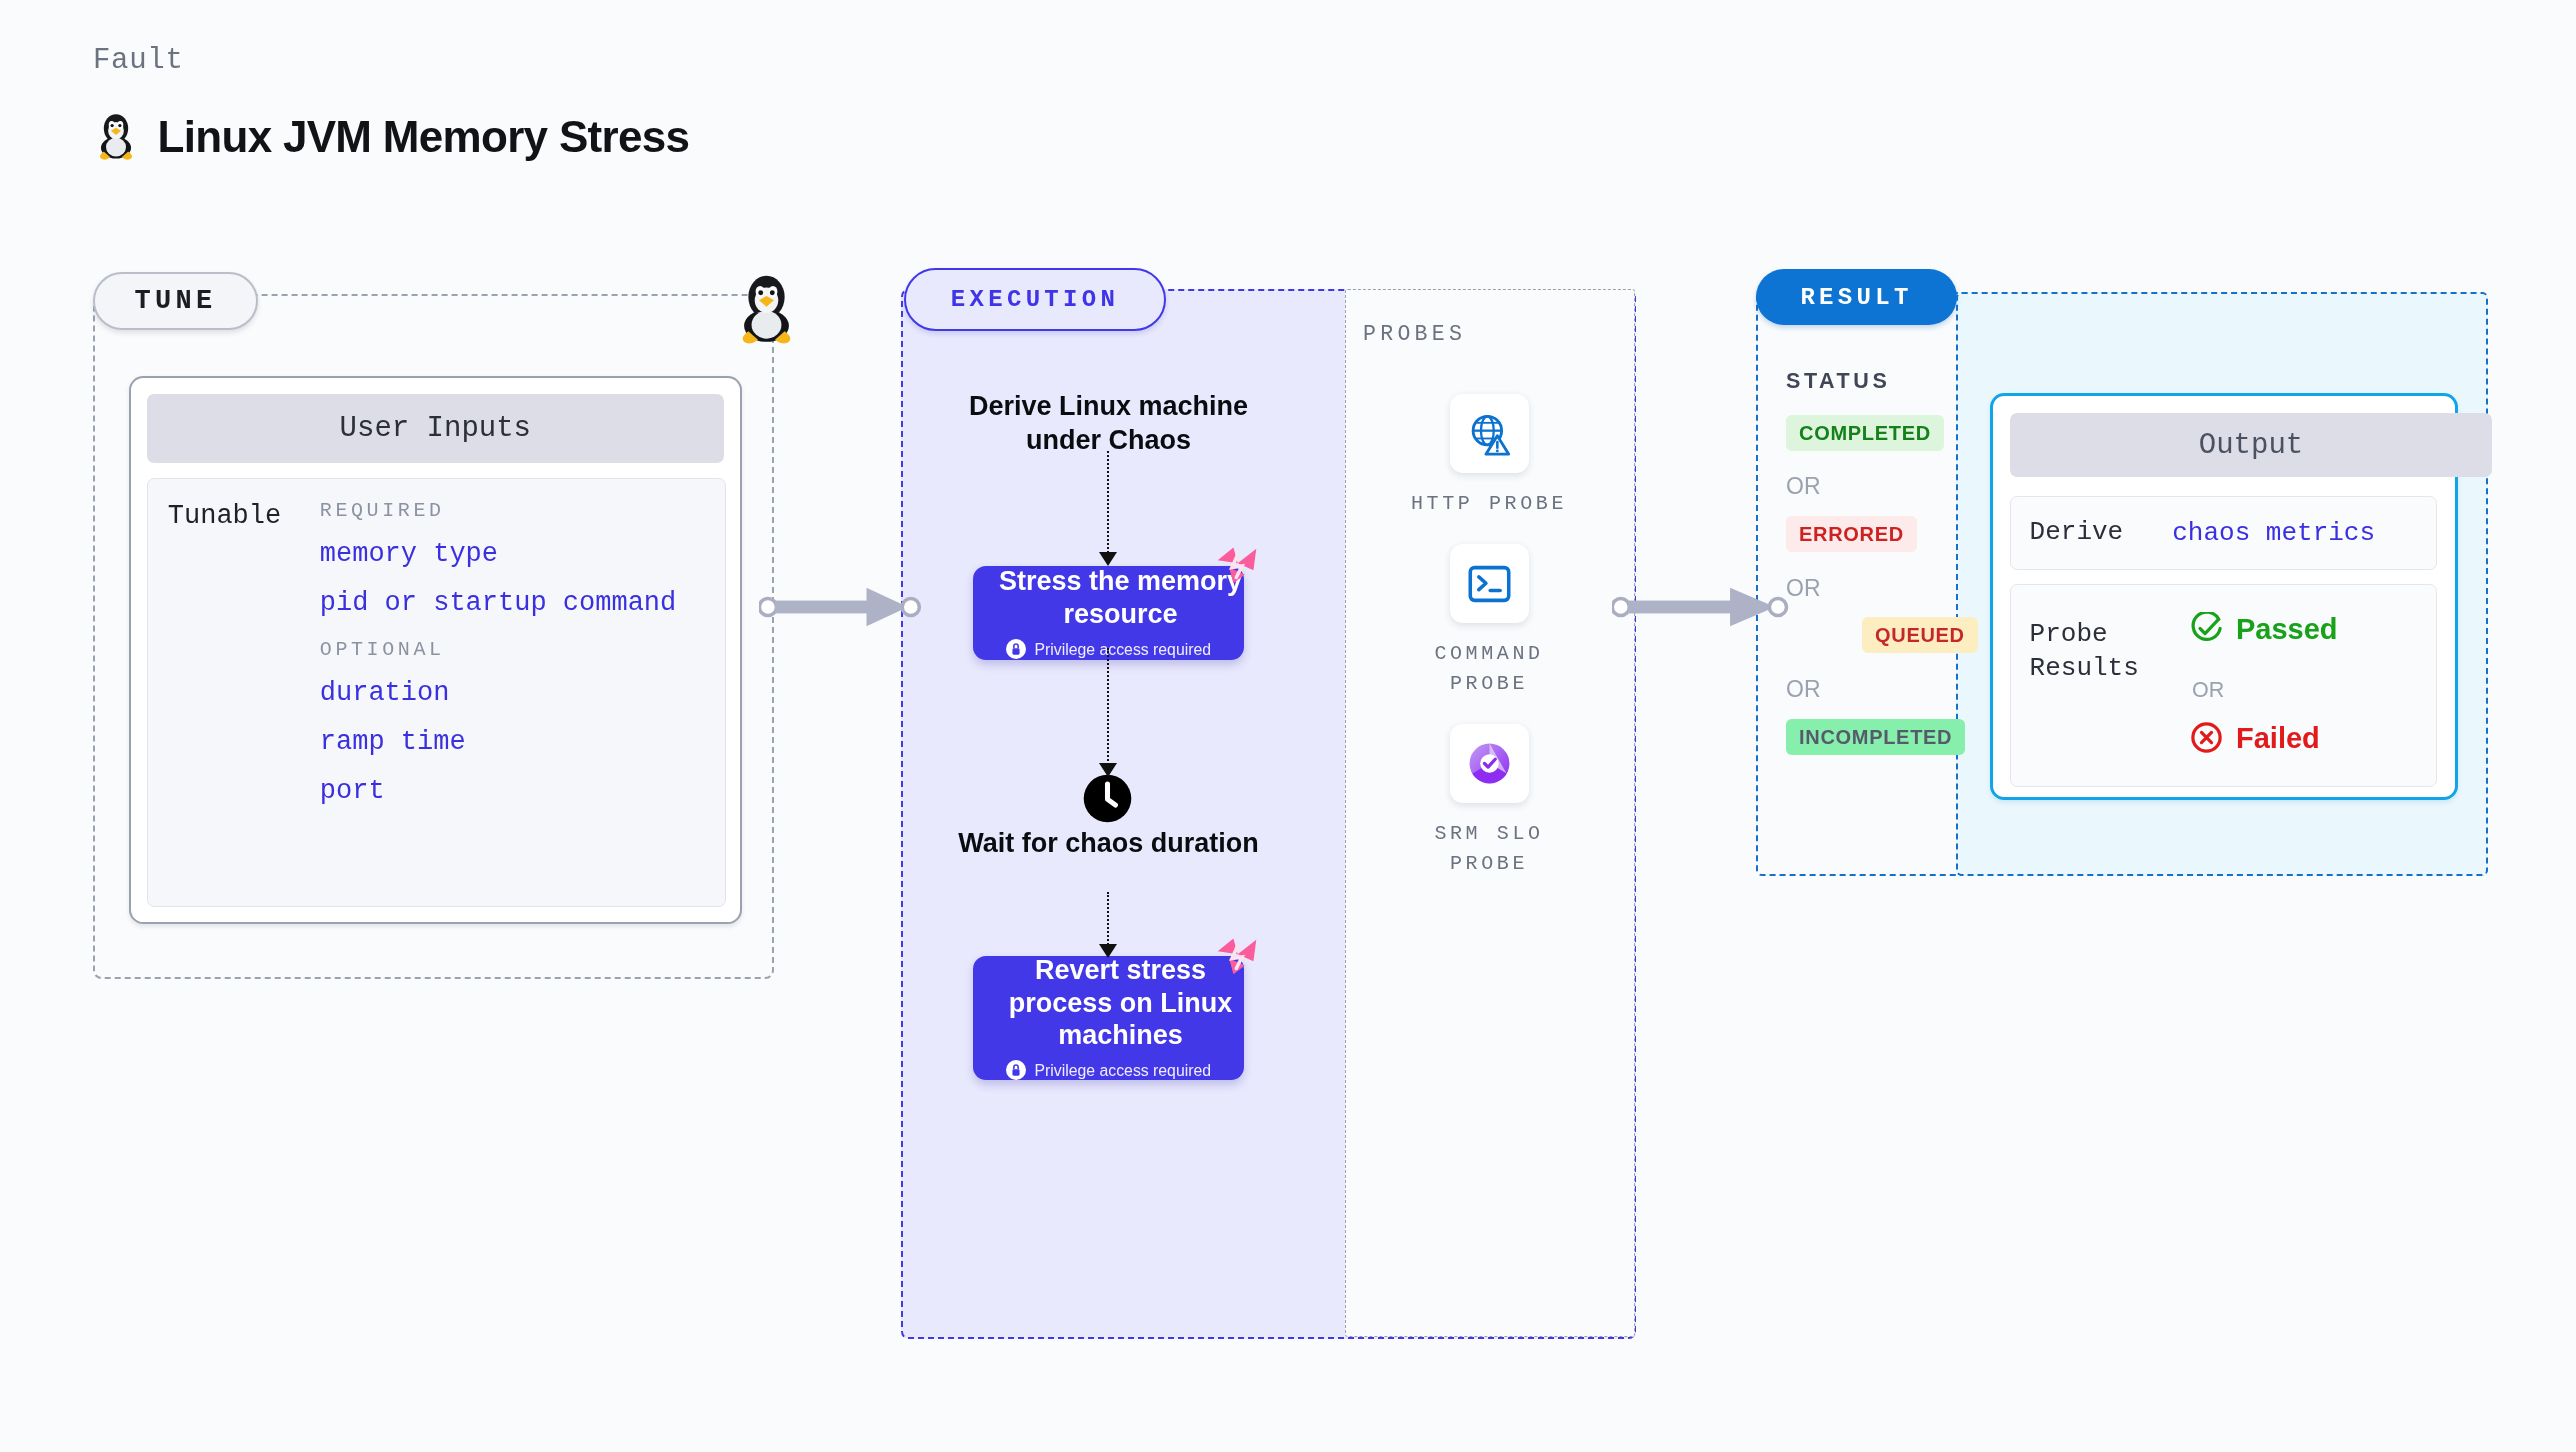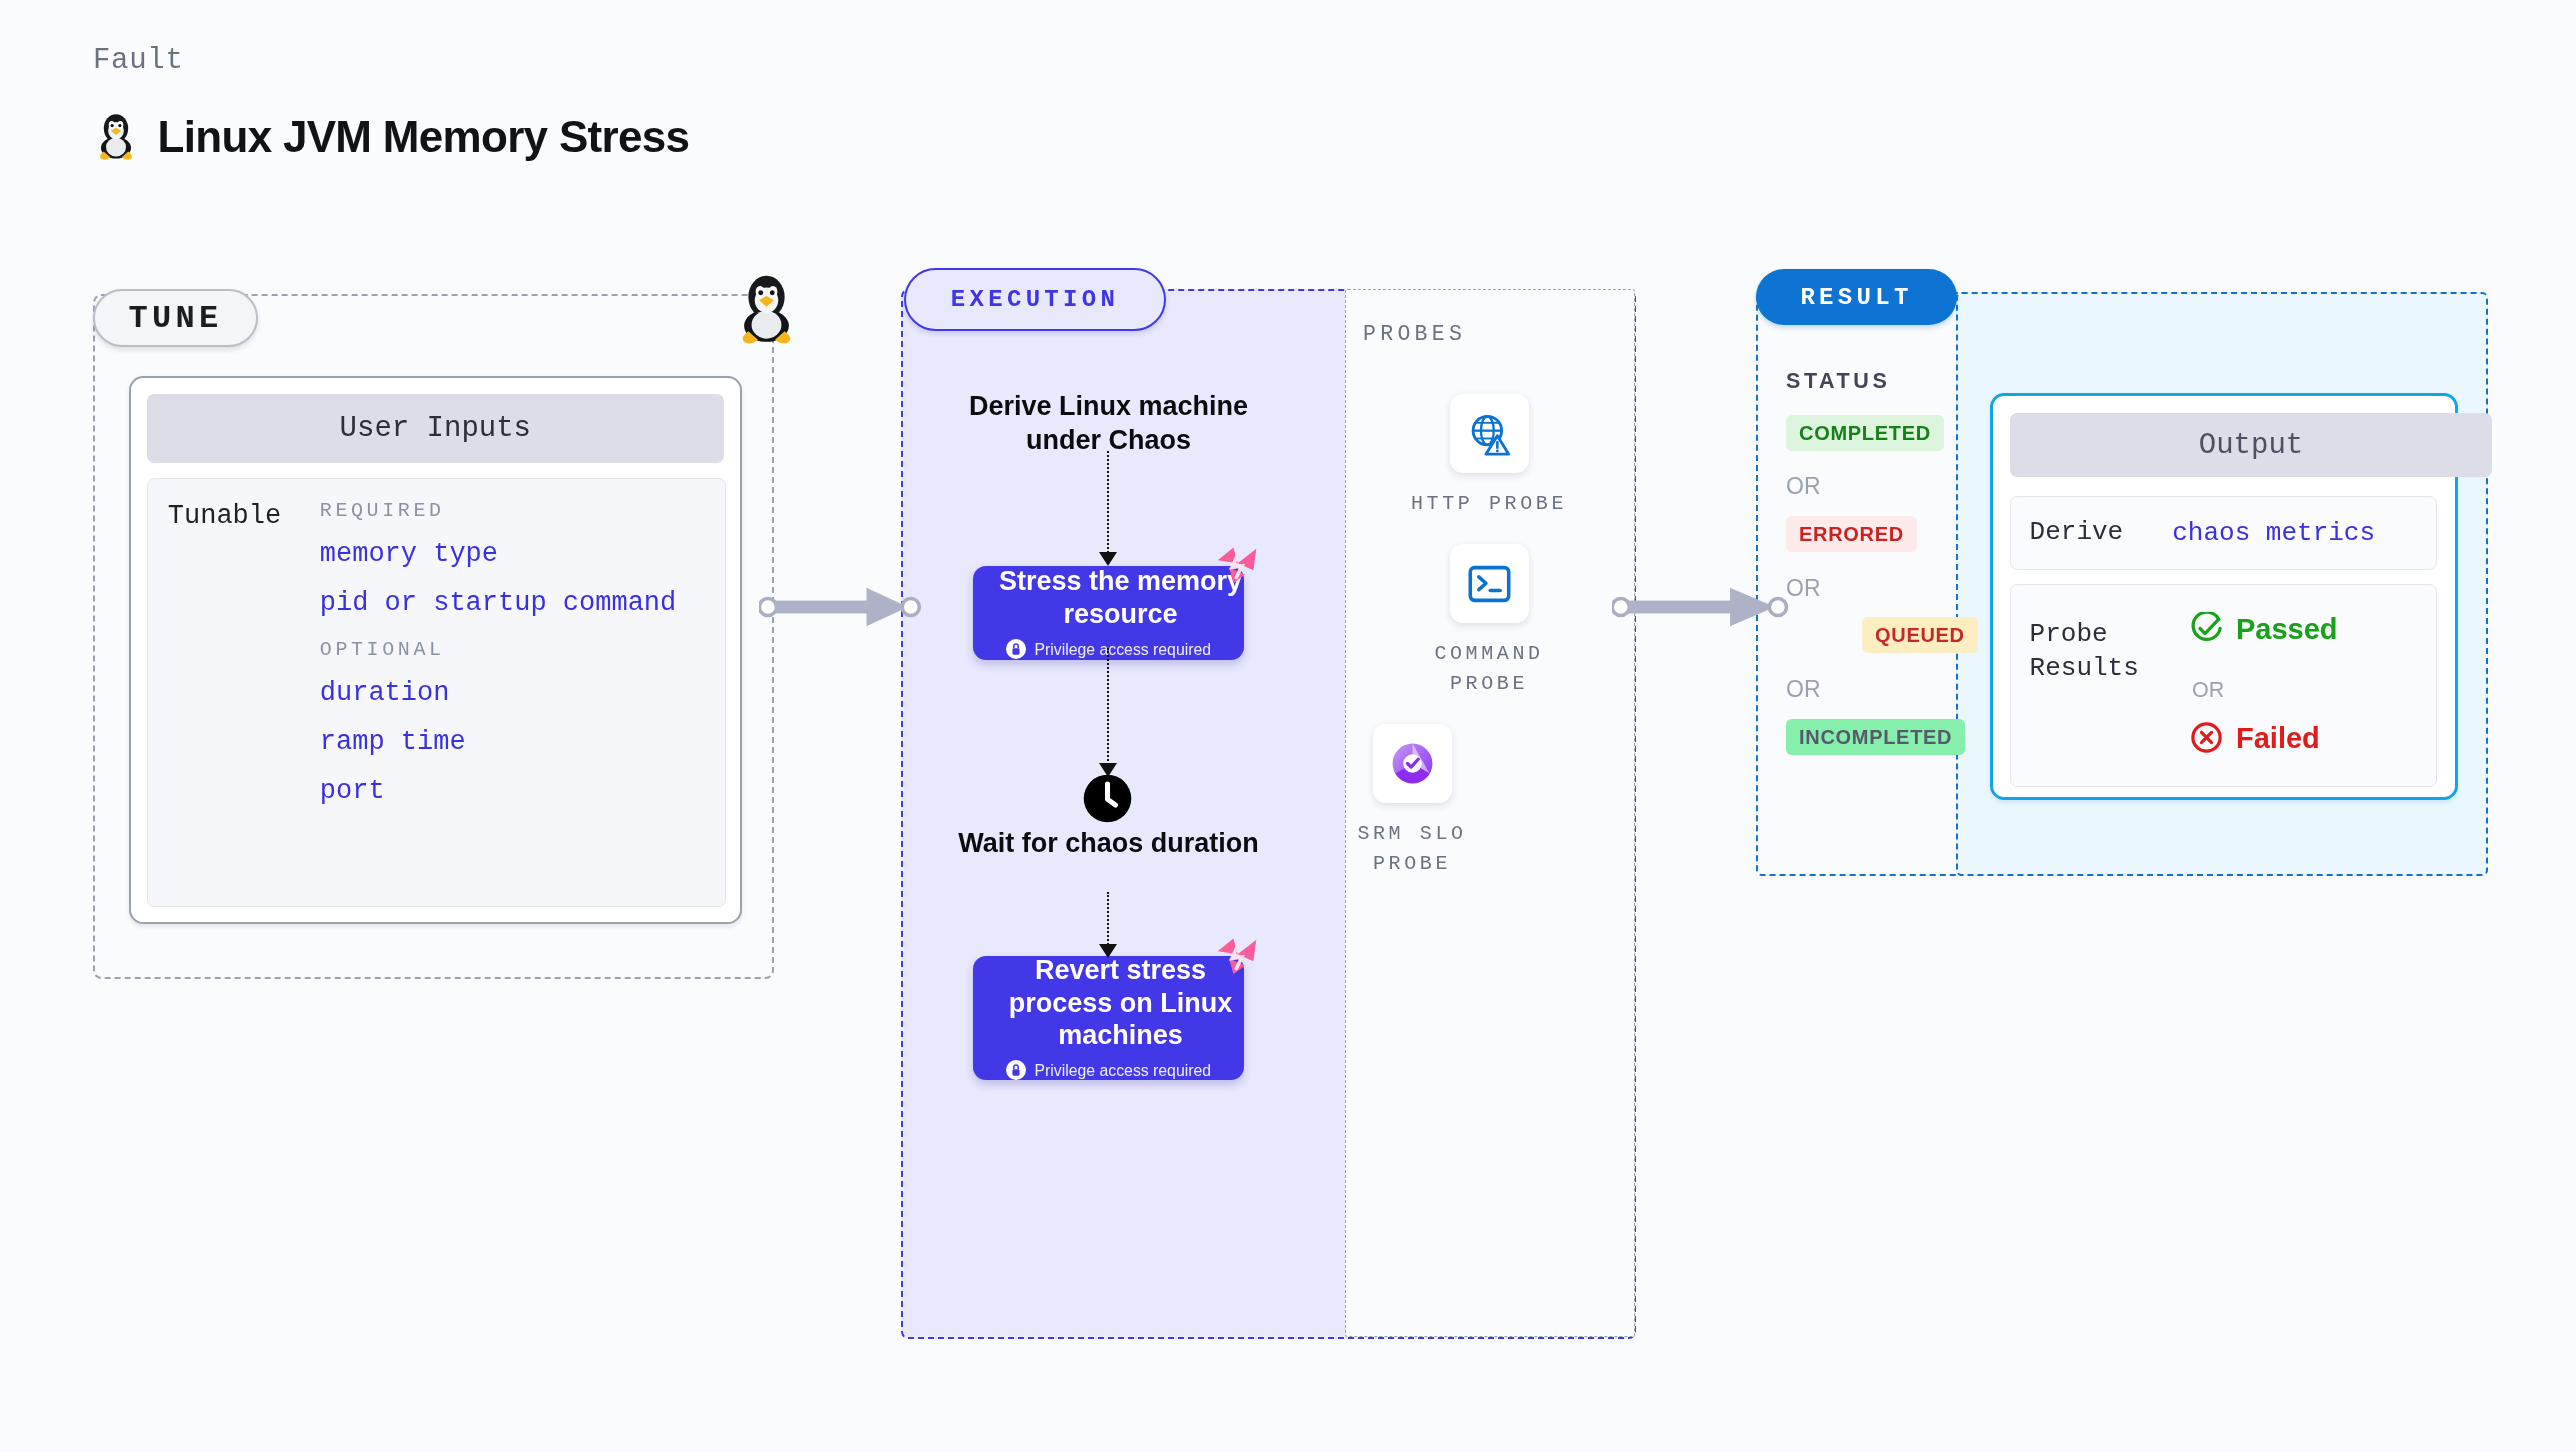--- a/index.html
+++ b/index.html
@@ -17,22 +17,22 @@
   #title-text{font-size:44px;font-weight:bold;color:#111317;letter-spacing:-0.7px;}
 
   
   .pill{
     position:absolute;display:flex;align-items:center;justify-content:center;
     border-radius:716px;z-index:20;
     font-family:"Liberation Mono",monospace;font-weight:bold;
     letter-spacing:4.3px;
   }
   #tune-pill{
-    left:93px;top:289px;width:161px;height:54px;
-    background:#f4f5f8;border:2.1px solid #b9bec9;color:#1b1d22;font-size:32px;
+    left:93px;top:272px;width:161px;height:54px;
+    background:#f4f5f8;border:2.1px solid #b9bec9;color:#1b1d22;font-size:27px;
     box-shadow:0 2.9px 5px rgba(40,45,70,.13);
     text-align:center;
   }
   #execution-pill{
     left:904px;top:268px;width:258px;height:59px;
     background:#e8e9fd;border:2.9px solid #4338e8;color:#3f34e6;font-size:24px;
     box-shadow:0 2.9px 5.7px rgba(50,45,160,.16);
   }
   #result-pill{
     left:1756px;top:269px;width:201px;height:56px;
@@ -147,21 +147,21 @@
     width:79px;height:79px;margin:0 auto;background:#fff;border-radius:13px;
     box-shadow:0 2.9px 7.2px rgba(40,45,70,.12);
     display:flex;align-items:center;justify-content:center;
   }
   .probe-name{
     margin-top:15.8px;font-family:"Liberation Mono",monospace;
     font-size:20px;color:#6b7280;letter-spacing:3.6px;line-height:1.5;
   }
   #probe-0{left:1403px;top:394px;}
   #probe-1{left:1403px;top:544px;}
-  #probe-2{left:1326px;top:724px;}
+  #probe-2{left:1403px;top:724px;}
 
   
   #status-label{
     position:absolute;left:1786px;top:369px;
     font-size:21.5px;font-weight:bold;color:#414656;letter-spacing:3.6px;
   }
   .badge{
     position:absolute;border-radius:5.7px;display:flex;align-items:center;justify-content:center;
     font-size:20px;font-weight:bold;letter-spacing:0.7px;padding:0 13px;height:36px;
   }

